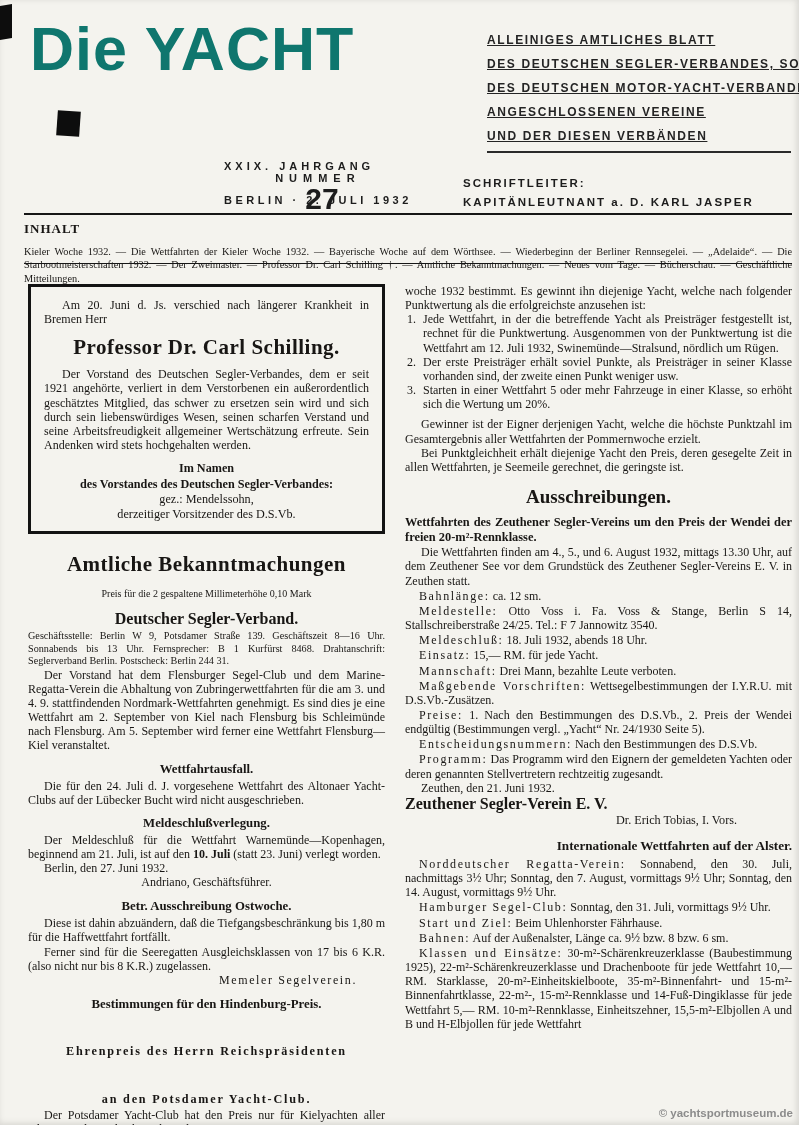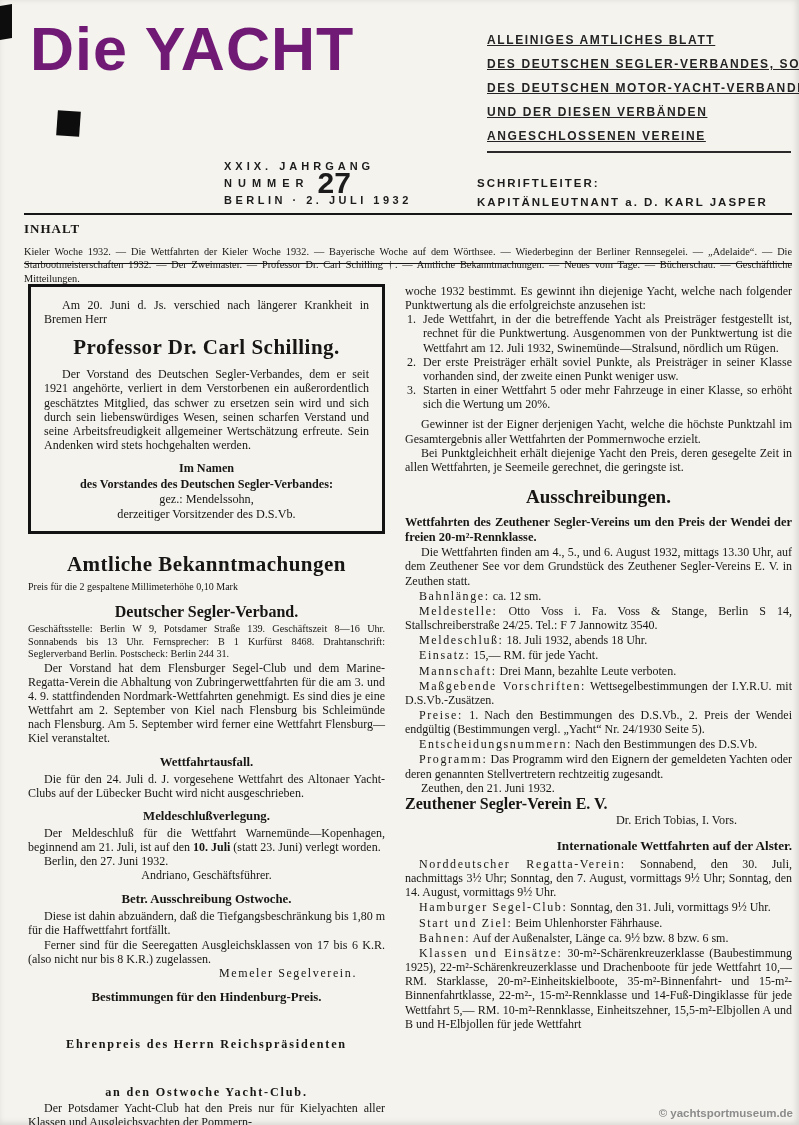--- a/index.html
+++ b/index.html
@@ -7,33 +7,33 @@
   body { width:799px; font-family:"Liberation Serif", serif; color:#181614; }
   .page { position:relative; width:799px; height:1125px; background:#f4f3ee; overflow:hidden;
           box-shadow: inset -3px 0 6px rgba(0,0,0,.08), inset 0 -3px 6px rgba(0,0,0,.06); }
 
   
   .mark1 { position:absolute; left:0; top:5px; width:12px; height:34px; background:#0d0d0d; transform:skewY(-10deg); }
   .mark2 { position:absolute; left:57px; top:111px; width:23px; height:25px; background:#0d0d0d; transform:rotate(4deg); }
 
   
   .title { position:absolute; left:30px; top:14px; font-family:"Liberation Sans", sans-serif;
-           font-weight:bold; font-size:61px; letter-spacing:1px; color:#701a75; white-space:nowrap; }
+           font-weight:bold; font-size:61px; letter-spacing:1px; color:#0f766e; white-space:nowrap; }
   .official { position:absolute; left:487px; top:28px; width:305px; font-family:"Liberation Sans", sans-serif; }
   .official div { font-weight:bold; font-size:12px; letter-spacing:1.6px; line-height:24px; color:#242424; white-space:nowrap;text-decoration:underline; }
   .official-rule { position:absolute; left:487px; top:151px; width:304px; height:2px; background:#2a2a2a; }
 
   .issue { position:absolute; left:224px; top:160px; font-family:"Liberation Sans", sans-serif; font-weight:bold; color:#1c1c1c; }
   .issue .volume { font-size:11px; letter-spacing:4px; }
-  .issue .numline { display:flex; align-items:center; height:22px; }
+  .issue .numline { display:flex; align-items:center; height:22px;flex-direction:column; }
   .issue .numlabel { font-size:11px; letter-spacing:6px; }
   .issue .numbig { font-size:30px; margin-left:8px; letter-spacing:0; line-height:1; }
   .issue .citydate { font-size:11px; letter-spacing:3.5px; }
 
-  .editor { position:absolute; left:477px; top:174px; font-family:"Liberation Sans", sans-serif; font-weight:bold; color:#1c1c1c; }
+  .editor { position:absolute; left:463px; top:174px; font-family:"Liberation Sans", sans-serif; font-weight:bold; color:#1c1c1c; }
   .editor div { font-size:11.5px; letter-spacing:2px; line-height:19px; white-space:nowrap; }
 
   .rule-top { position:absolute; left:24px; width:768px; top:213px; height:2px; background:#161616; }
   .rule-bottom { position:absolute; left:24px; width:768px; top:263px; height:1px; background:#161616; }
 
   .inhalt { position:absolute; left:24px; top:220px; width:768px; display:flex; gap:8px;flex-direction:column; }
   .inhalt .label { font-weight:bold; font-size:13px; letter-spacing:1px; flex:0 0 auto; padding-top:1px; }
   .inhalt .text { font-size:10.3px; line-height:1.3; text-align:justify; }
 
   
@@ -47,21 +47,21 @@
   .subhead { text-align:center; font-weight:bold; font-size:12.8px; margin:9px 0 2px; }
 
   
   .obit { border:3px solid #131313; padding:11px 13px 9px; margin-bottom:18px; }
   .obit-name { text-align:center; font-weight:bold; font-size:21px; letter-spacing:.5px; margin:9px 0 7px; }
   .obit-close { text-align:center; font-weight:bold; font-size:12.2px; line-height:1.25; }
   .obit-close.first { margin-top:9px; }
   .obit-sig { text-align:center; font-size:12.2px; line-height:1.25; }
 
   .big-head { text-align:center; font-weight:bold; font-size:21px; letter-spacing:.5px; margin-top:2px; }
-  .small-center { font-size:10px; margin-top:4px; }
+  .small-center { text-align:center; font-size:10px; margin-top:11px; }
   .verb-head { text-align:center; font-weight:bold; font-size:16px; margin-top:11px; }
   .office { font-size:10.2px; line-height:1.22; text-align:justify; margin-top:2px; }
 
   .sig-center { text-align:center; font-size:12px; }
   .sig-right { text-align:right; font-size:12px; padding-right:28px; }
   .spaced { letter-spacing:1.6px; }
   .gesperrt-line { text-align:center; font-weight:bold; font-size:12.2px; letter-spacing:1.8px; line-height:1.3;margin-top:32px; }
 
   .numitem { font-size:12px; line-height:1.18; text-align:justify; padding-left:18px; position:relative; }
   .numitem .num { position:absolute; left:2px; }
@@ -83,22 +83,22 @@
 
   <div class="mark1"></div>
   <div class="mark2"></div>
 
   <h1 class="title">Die YACHT</h1>
 
   <div class="official">
     <div>ALLEINIGES AMTLICHES BLATT</div>
     <div>DES DEUTSCHEN SEGLER-VERBANDES, SOWIE</div>
     <div>DES DEUTSCHEN MOTOR-YACHT-VERBANDES</div>
+    <div>ANGESCHLOSSENEN VEREINE</div>
     <div>UND DER DIESEN VERBÄNDEN</div>
-    <div>ANGESCHLOSSENEN VEREINE</div>
   </div>
   <div class="official-rule"></div>
 
   <div class="issue">
     <div class="volume">XXIX. JAHRGANG</div>
     <div class="numline">
       <span class="numlabel">NUMMER</span>
       <span class="numbig">27</span>
     </div>
     <div class="citydate">BERLIN · 2. JULI 1932</div>
@@ -146,21 +146,21 @@
       <p class="p">Berlin, den 27. Juni 1932.</p>
       <div class="sig-center">Andriano, Geschäftsführer.</div>
 
       <div class="subhead">Betr. Ausschreibung Ostwoche.</div>
       <p class="p">Diese ist dahin abzuändern, daß die Tiefgangsbeschränkung bis 1,80 m für die Haffwettfahrt fortfällt.</p>
       <p class="p">Ferner sind für die Seeregatten Ausgleichsklassen von 17 bis 6 K.R. (also nicht nur bis 8 K.R.) zugelassen.</p>
       <div class="sig-right spaced">Memeler Segelverein.</div>
 
       <div class="subhead">Bestimmungen für den Hindenburg-Preis.</div>
       <div class="gesperrt-line">Ehrenpreis des Herrn Reichspräsidenten</div>
-      <div class="gesperrt-line">an den Ostwoche Yacht-Club.</div>
+      <div class="gesperrt-line">an den Potsdamer Yacht-Club.</div>
       <p class="p">Der Potsdamer Yacht-Club hat den Preis nur für Kielyachten aller Klassen und Ausgleichsyachten der Pommern-</p>
 
     </div>
 
     <div class="col-right">
 
       <p class="p noindent">woche 1932 bestimmt. Es gewinnt ihn diejenige Yacht, welche nach folgender Punktwertung als die erfolgreichste anzusehen ist:</p>
 
       <div class="numitem">
         <span class="num">1.</span>

